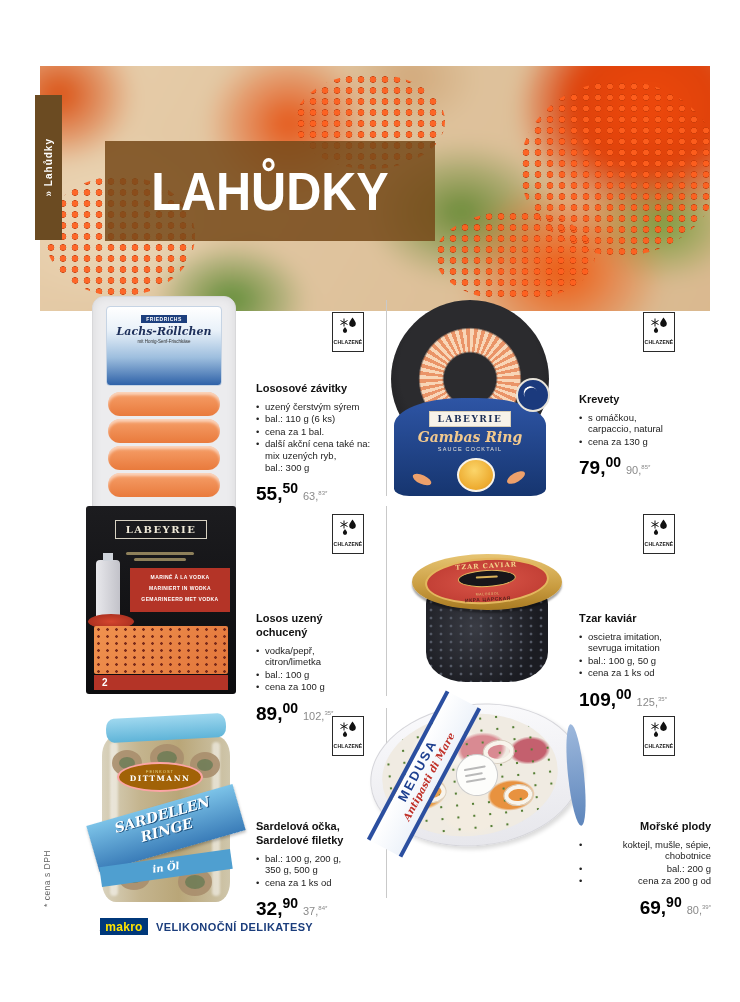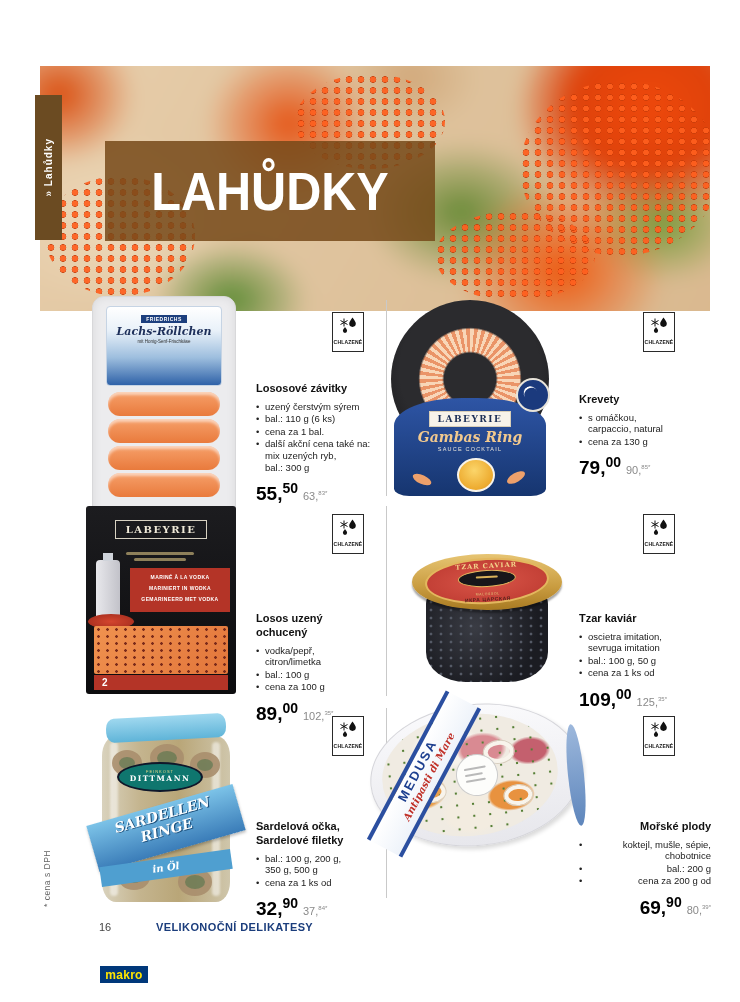--- a/index.html
+++ b/index.html
@@ -47,21 +47,21 @@
     color:#222;white-space:pre-line;margin-bottom:1px;}
   .p-bullets li::before{content:"•";position:absolute;left:0;top:0;}
   .p-price{margin-top:7px;white-space:nowrap;}
   .pm{font-size:19px;font-weight:bold;color:#000;}
   .ps{font-size:14px;font-weight:bold;color:#000;vertical-align:7px;}
   .pv{font-size:11px;color:#8a8a8a;margin-left:5px;}
   .pvs{font-size:6px;color:#8a8a8a;vertical-align:5px;}
   
   .pageno{position:absolute;left:75px;top:921px;font-size:11px;color:#444;margin-left:24px;}
   .makro{position:absolute;left:100px;top:918px;width:48px;height:17px;background:#00387a;
-    display:flex;align-items:center;justify-content:center;margin-top:48px;}
+    display:flex;align-items:center;justify-content:center;}
   .makro span{color:#ffe500;font-weight:bold;font-size:12px;letter-spacing:.3px;}
   .ftitle{position:absolute;left:156px;top:921px;font-size:11px;font-weight:bold;color:#1b3d7c;
     letter-spacing:.4px;}
   
   .p1-tray{position:absolute;inset:0;background:#ececee;border:1px solid #d8d8da;border-radius:12px;
     box-shadow:inset 0 0 10px rgba(0,0,0,.08);}
   .p1-label{position:absolute;left:14px;right:14px;top:10px;height:78px;border-radius:4px;overflow:hidden;
     background:linear-gradient(180deg,#ffffff 0%,#e9f1f9 30%,#9dbede 65%,#2f62a8 100%);
     border:1px solid #c6d4e4;text-align:center;}
   .p1-brand{display:inline-block;margin:6px auto 2px;background:#1c3f7e;color:#fff;font-size:5px;
@@ -136,21 +136,21 @@
   
   .p5-jar{position:absolute;left:6px;right:6px;top:28px;bottom:4px;border-radius:14px/20px;
     background:linear-gradient(90deg,#d9d2bd,#c4b48e 30%,#b9a678 60%,#cfc6ab);overflow:hidden;}
   .p5-hl{position:absolute;top:6px;bottom:6px;width:8px;border-radius:4px;background:rgba(255,255,255,.5);
     filter:blur(1px);}
   .p5-lid{position:absolute;left:10px;right:10px;top:8px;height:24px;border-radius:8px/10px;
     transform:rotate(-3deg);background:linear-gradient(180deg,#9fd8ef,#5fb4d8);}
   .ring5{position:absolute;border-radius:50%;border:7px solid #a98e6d;background:#6e7a55;
     box-sizing:border-box;opacity:.9;}
   .p5-logo{position:absolute;left:21px;top:54px;width:86px;height:30px;border-radius:50%;
-    background:#0f766e;border:2px solid #0f172a;text-align:center;box-sizing:border-box;}
+    background:#a16207;border:2px solid #fca5a5;text-align:center;box-sizing:border-box;}
   .p5-logo .a{font-size:4px;color:#e7d98a;letter-spacing:1px;margin-top:5px;}
   .p5-logo .b{font-size:7.5px;font-weight:bold;color:#fff;letter-spacing:1.5px;
     font-family:"DejaVu Serif",serif;}
   .p5-rib{position:absolute;left:-6px;right:-6px;top:96px;height:48px;transform:rotate(-16deg);
     background:linear-gradient(180deg,#7cc3e8,#3a7cb8);text-align:center;color:#fff;
     font-family:"DejaVu Serif",serif;font-style:italic;font-weight:bold;
     box-shadow:0 2px 3px rgba(0,0,0,.25);}
   .p5-rib .l1{font-size:14px;line-height:1.2;margin-top:2px;text-shadow:1px 1px 0 #1d4f7a;}
   .p5-rib .l2{font-size:14px;line-height:1.1;text-shadow:1px 1px 0 #1d4f7a;}
   .p5-rib2{position:absolute;left:4px;right:4px;top:150px;height:20px;transform:rotate(-8deg);

